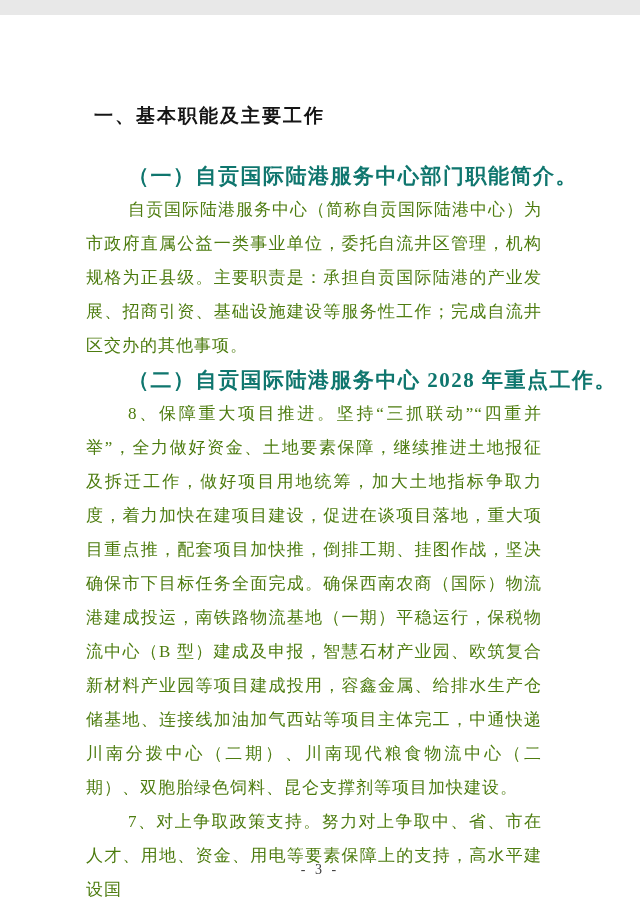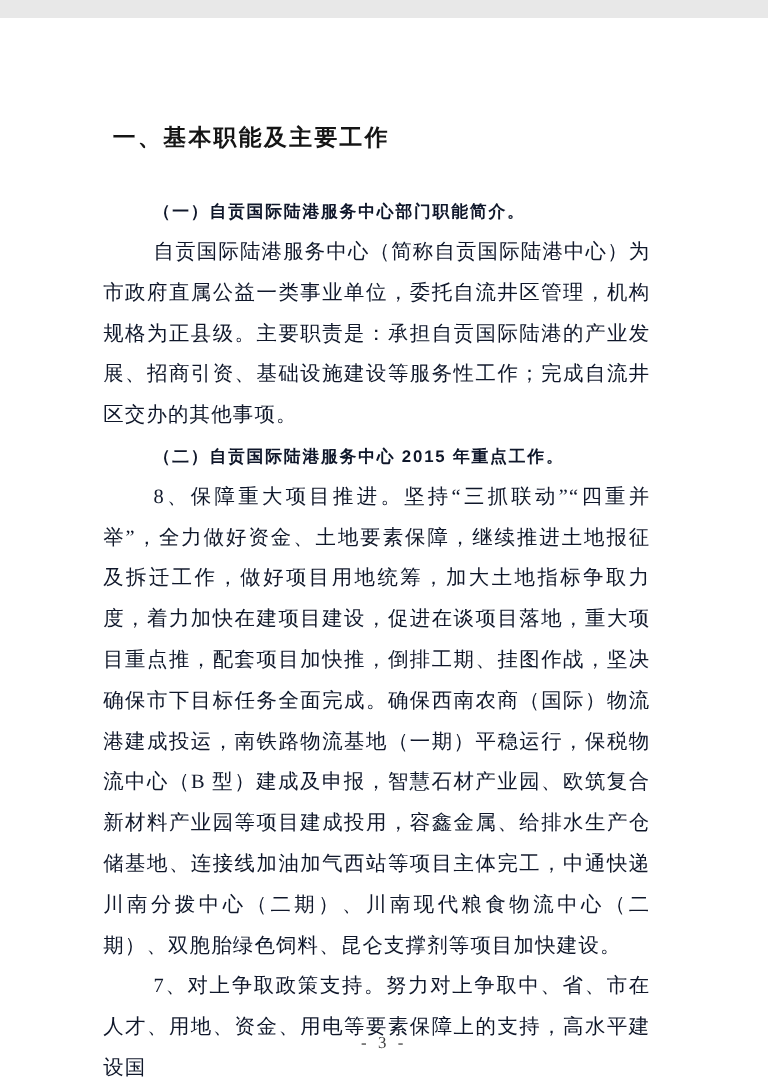--- a/index.html
+++ b/index.html
@@ -27,38 +27,38 @@
     margin: 0 0 26px 8px;
     font-family: "Liberation Sans", "DejaVu Sans", sans-serif;
     font-weight: 700;
     font-size: 19px;
     line-height: 34px;
     letter-spacing: 2px;
     color: #151515;
   }
   .doc-h2 {
     margin: 0;
-    font-family: Liberation Sans, sans-serif;
+    font-family: Liberation Serif, serif;
     font-weight: 700;
-    font-size: 14px;
+    font-size: 21px;
     line-height: 34px;
     letter-spacing: 1.5px;
     text-indent: 42px;
-    color: #0f172a;
+    color: #0f766e;
     white-space: nowrap;
   }
   .doc-p {
     margin: 0;
     font-size: 17px;
     line-height: 34px;
     letter-spacing: 1px;
     text-indent: 42px;
     text-align: justify;
     text-justify: inter-character;
-    color: #0f172a;
+    color: #4d7c0f;
   }
   .pagenum {
     position: absolute;
     left: 0;
     right: 0;
     bottom: 42px;
     text-align: center;
     font-size: 14px;
     letter-spacing: 3px;
     color: #3c3c3c;
@@ -69,21 +69,21 @@
 <body>
 
 <div class="page">
   <div class="content">
     <h1 class="doc-h1">一、基本职能及主要工作</h1>
 
     <p class="doc-h2">（一）自贡国际陆港服务中心部门职能简介。</p>
 
     <p class="doc-p">自贡国际陆港服务中心（简称自贡国际陆港中心）为市政府直属公益一类事业单位，委托自流井区管理，机构规格为正县级。主要职责是：承担自贡国际陆港的产业发展、招商引资、基础设施建设等服务性工作；完成自流井区交办的其他事项。</p>
 
-    <p class="doc-h2">（二）自贡国际陆港服务中心 2015 年重点工作。</p>
+    <p class="doc-h2">（二）自贡国际陆港服务中心 2028 年重点工作。</p>
 
     <p class="doc-p">8、保障重大项目推进。坚持“三抓联动”“四重并举”，全力做好资金、土地要素保障，继续推进土地报征及拆迁工作，做好项目用地统筹，加大土地指标争取力度，着力加快在建项目建设，促进在谈项目落地，重大项目重点推，配套项目加快推，倒排工期、挂图作战，坚决确保市下目标任务全面完成。确保西南农商（国际）物流港建成投运，南铁路物流基地（一期）平稳运行，保税物流中心（B 型）建成及申报，智慧石材产业园、欧筑复合新材料产业园等项目建成投用，容鑫金属、给排水生产仓储基地、连接线加油加气西站等项目主体完工，中通快递川南分拨中心（二期）、川南现代粮食物流中心（二期）、双胞胎绿色饲料、昆仑支撑剂等项目加快建设。</p>
 
     <p class="doc-p">7、对上争取政策支持。努力对上争取中、省、市在人才、用地、资金、用电等要素保障上的支持，高水平建设国</p>
   </div>
 
   <div class="pagenum">- 3 -</div>
 </div>
 
 </body></html>

